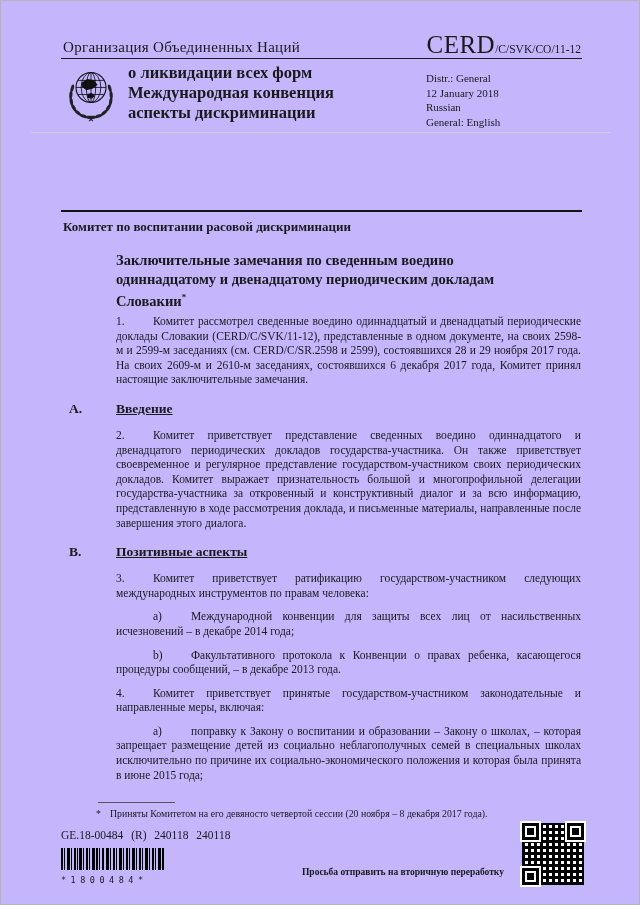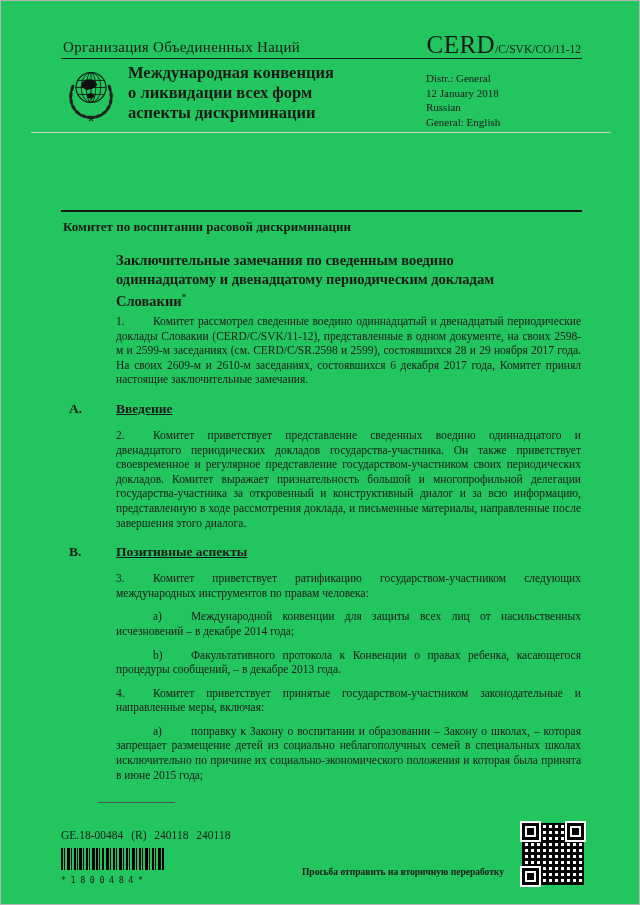--- a/index.html
+++ b/index.html
@@ -1,18 +1,18 @@
 <!DOCTYPE html>
 <html><head>
 <meta charset="utf-8">
 <style>
   html,body{margin:0;padding:0;background:#e8e8e8;}
   #page{
     position:relative;width:638px;height:903px;margin:0 auto;
-    background:#22c55e;border:1px solid #b5b5b5;overflow:hidden;
+    background:#c4b5fd;border:1px solid #b5b5b5;overflow:hidden;
     font-family:"Liberation Serif","DejaVu Serif",serif;color:#1a1a1a;
   }
   
   .org-name{position:absolute;left:62px;top:38px;font-size:15px;letter-spacing:.3px;}
   .doc-symbol{position:absolute;top:30px;right:58px;white-space:nowrap;}
   .sym-main{font-size:25px;letter-spacing:.5px;}
   .sym-suffix{font-size:11.5px;}
   .header-rule{position:absolute;left:60px;top:57px;width:521px;height:1px;background:#1a1a1a;}
   .emblem{position:absolute;left:60px;top:63px;width:60px;height:60px;}
   .conv-title{position:absolute;left:127px;top:62px;font-size:16.5px;font-weight:bold;line-height:20px;}
@@ -88,22 +88,22 @@
         <ellipse cx="50.5" cy="46.5" rx="4.2" ry="1.7" transform="rotate(-60 50.5 46.5)"></ellipse>
         <ellipse cx="46" cy="52" rx="4.2" ry="1.7" transform="rotate(-40 46 52)"></ellipse>
         <ellipse cx="40" cy="55.5" rx="4.2" ry="1.7" transform="rotate(-20 40 55.5)"></ellipse>
         <ellipse cx="33.5" cy="57" rx="4.2" ry="1.7" transform="rotate(-8 33.5 57)"></ellipse>
       </g>
       <path d="M30 61 l4 -4 M34 61 l-4 -4" stroke="#222" stroke-width="1.2"></path>
     </svg>
   </div>
 
   <div class="conv-title">
+    <div>о ликвидации всех форм</div>
     <div>Международная конвенция</div>
-    <div>о ликвидации всех форм</div>
     <div>аспекты дискриминации</div>
   </div>
 
   <div class="distr-block">
     <div>Distr.: General</div>
     <div>12 January 2018</div>
     <div>Russian</div>
     <div>General: English</div>
   </div>
 
@@ -130,20 +130,21 @@
 
     <p class="para sub"><span class="letter">b)</span><span>Факультативного протокола к Конвенции о правах ребенка, касающегося процедуры сообщений, – в декабре 2013 года.</span></p>
 
     <p class="para"><span class="num">4.</span><span>Комитет приветствует принятые государством-участником законодательные и направленные меры, включая:</span></p>
 
     <p class="para sub"><span class="letter">a)</span><span>поправку к Закону о воспитании и образовании – Закону о школах, – которая запрещает размещение детей из социально неблагополучных семей в специальных школах исключительно по причине их социально-экономического положения и которая была принята в июне 2015 года;</span></p>
 
   </div>
 
   <div class="footnote-rule"></div>
+  <div class="footnote"><span class="marker">*</span><span>Приняты Комитетом на его девяносто четвертой сессии (20 ноября – 8 декабря 2017 года).</span></div>
 
   <div class="ge-number">GE.18-00484 (R) 240118 240118</div>
 
   <div class="barcode">
     <svg width="104" height="22" viewBox="0 0 104 22">
       <g fill="#000">
         <rect x="0" y="0" width="2" height="22"></rect>
           <rect x="3" y="0" width="1" height="22"></rect>
           <rect x="6" y="0" width="3" height="22"></rect>
           <rect x="10" y="0" width="1" height="22"></rect>

